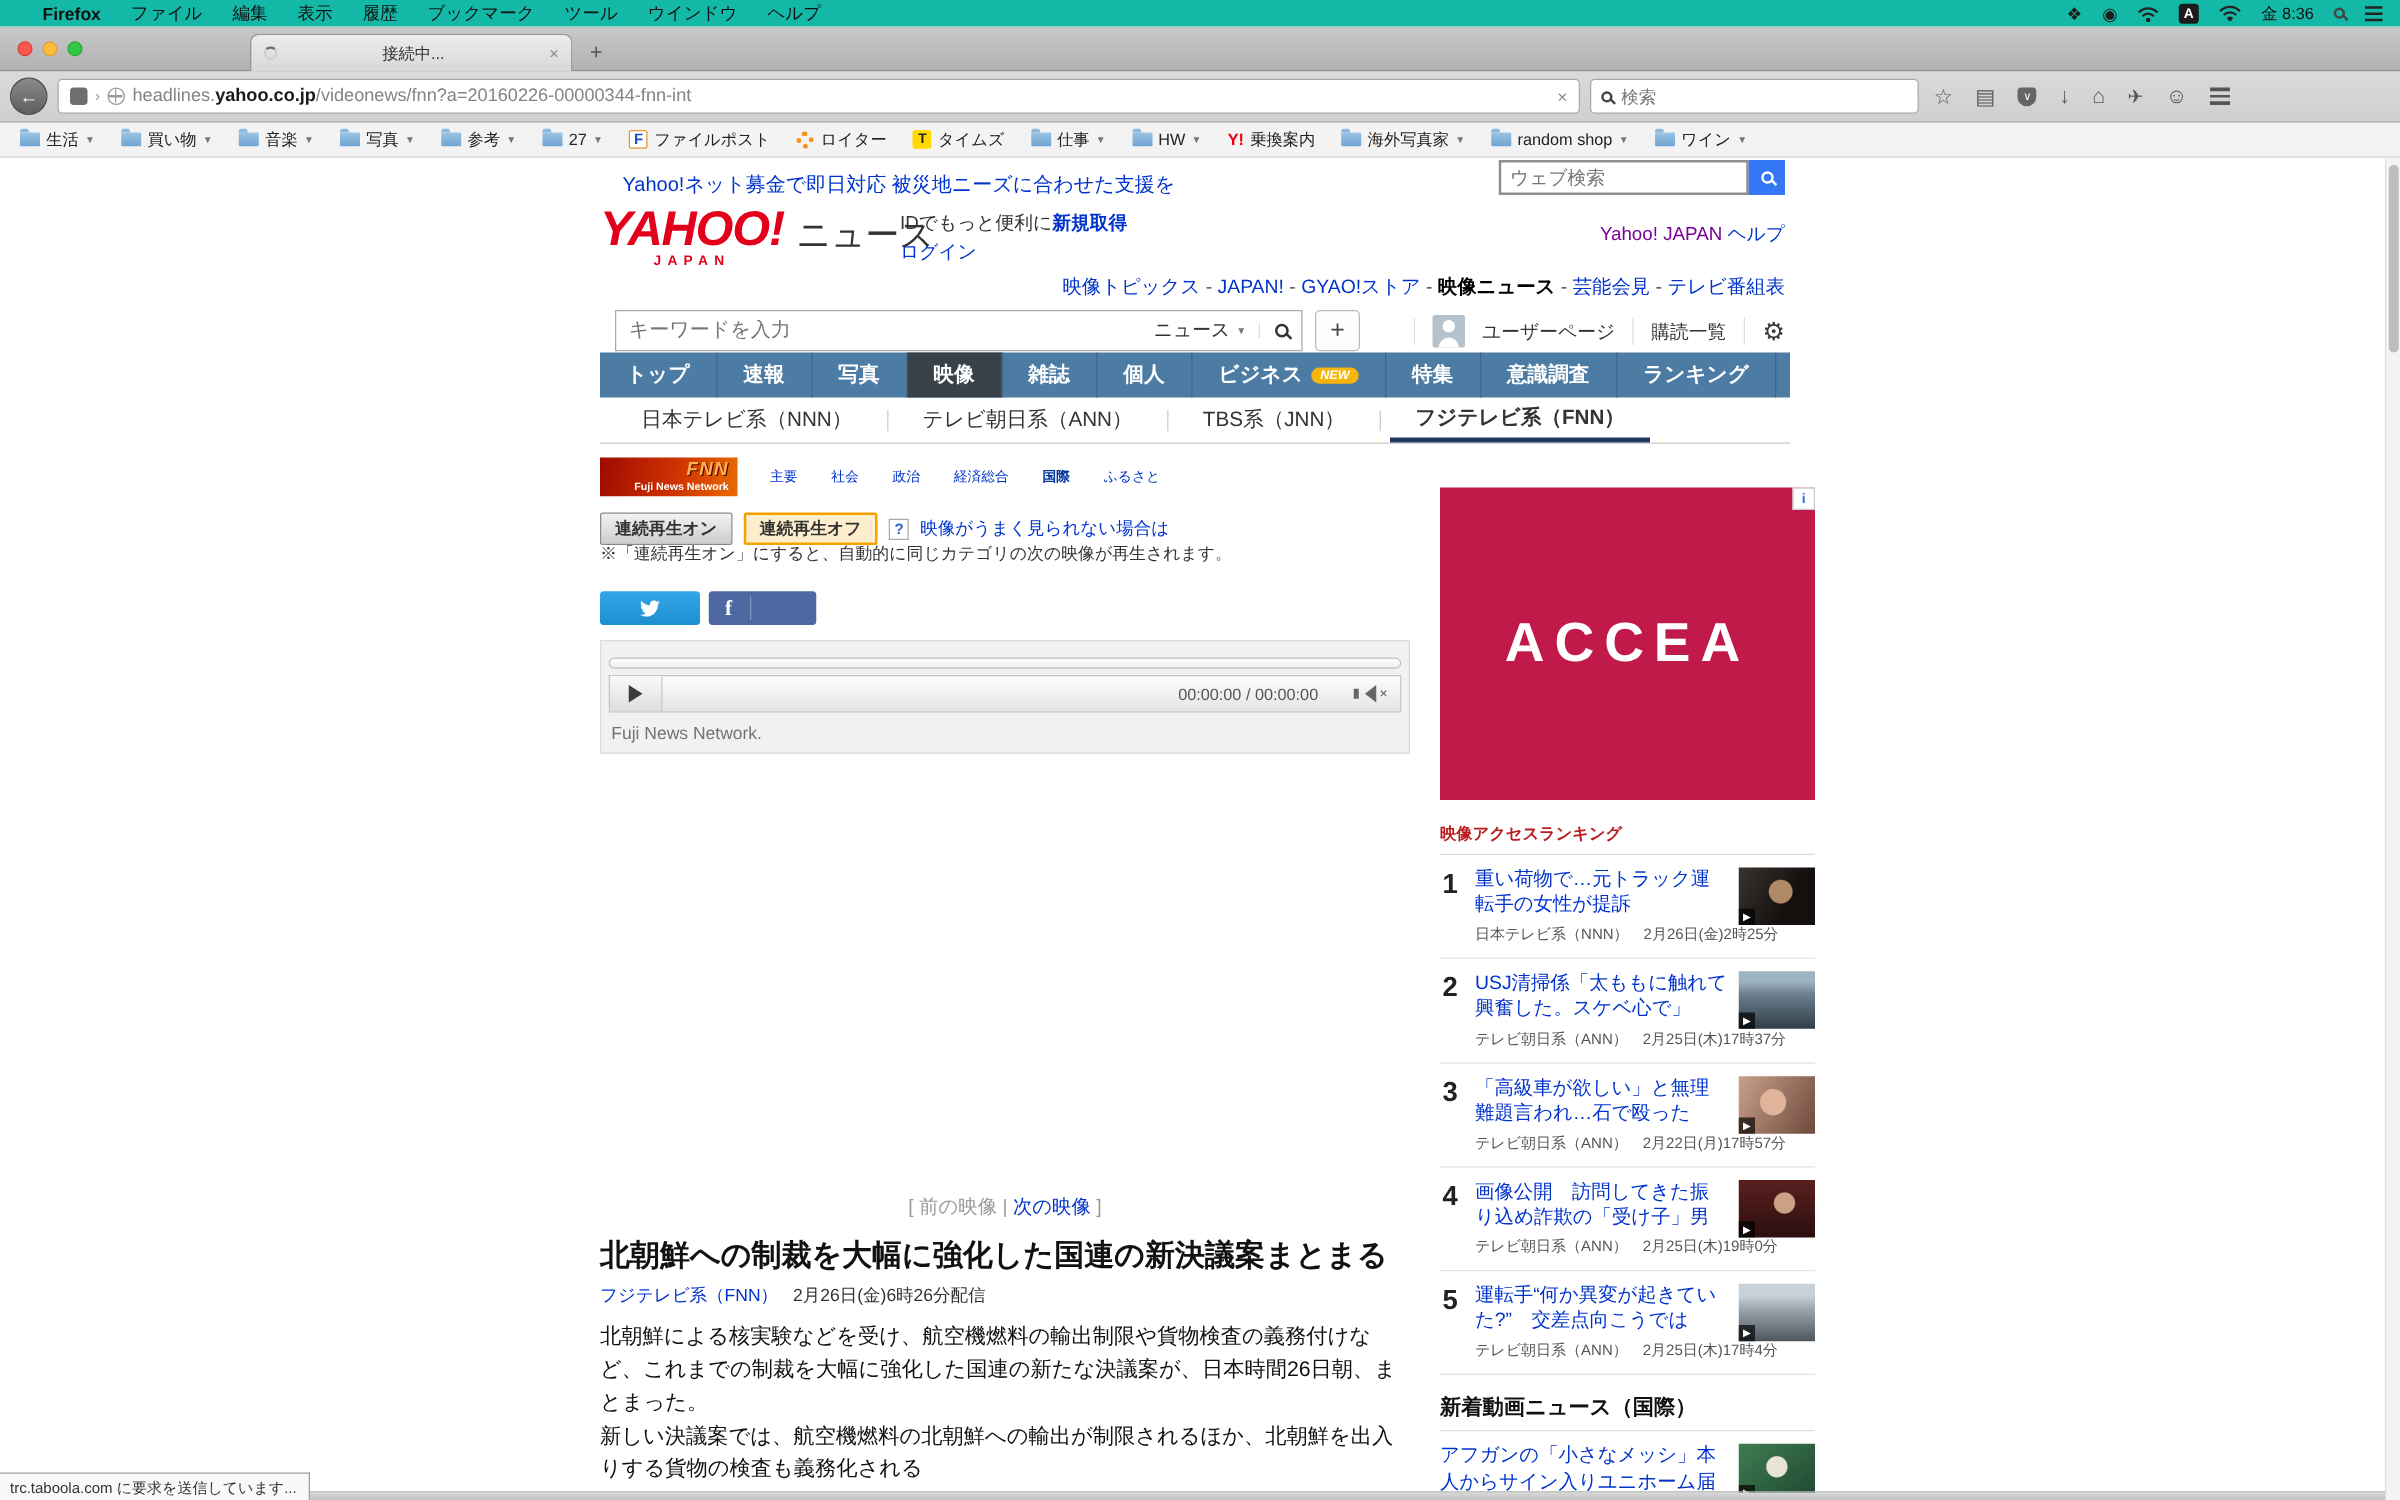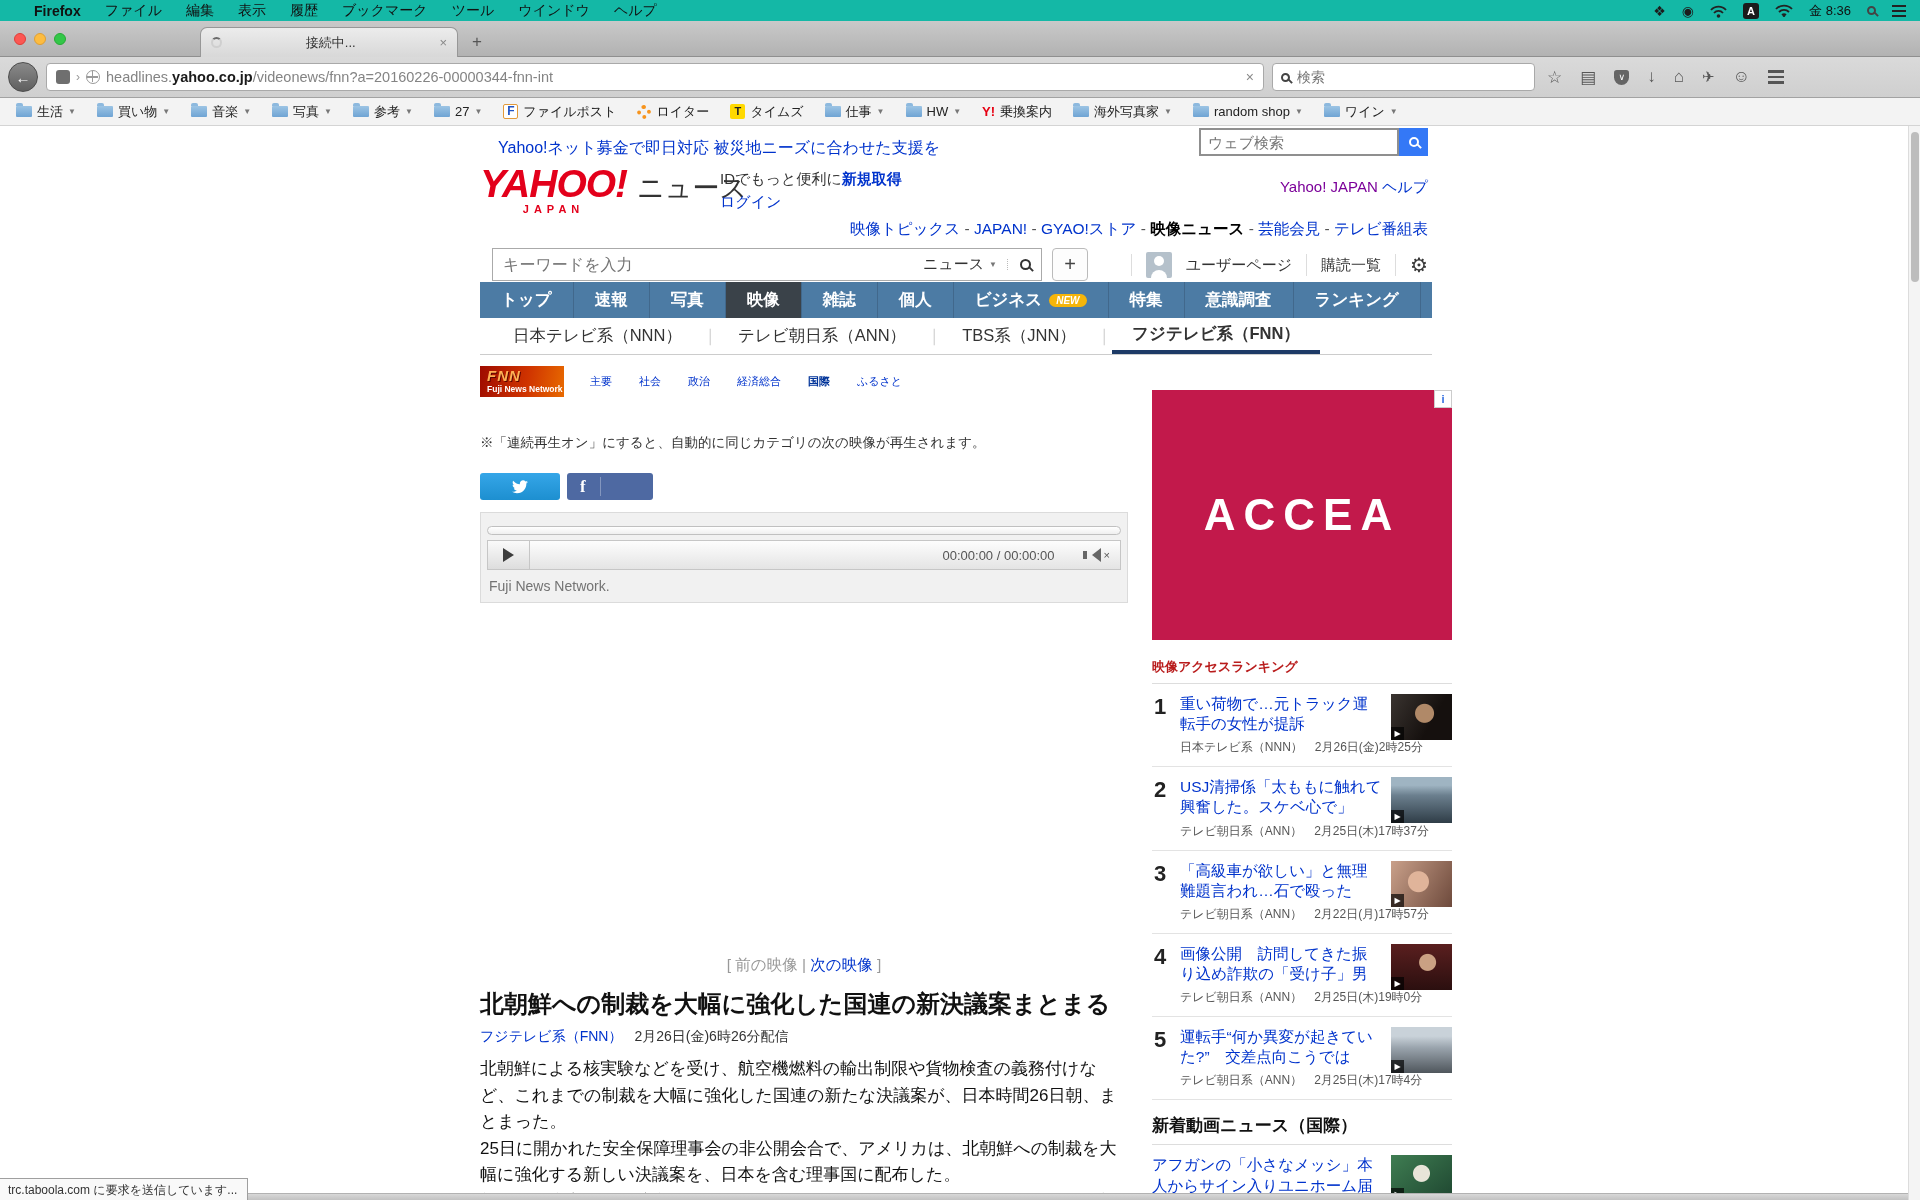--- a/index.html
+++ b/index.html
@@ -102,21 +102,21 @@
   .nt { height:36px; display:flex; align-items:center; padding:0 21px; color:#fff; font-size:16.5px; font-weight:bold; border-right:1px solid #41688c; white-space:nowrap;}
   .nt.active { background:#3a4249; }
   .newbadge { background:#f5b50a; color:#fff; font-size:10px; font-weight:bold; font-style:italic; padding:1px 7px; border-radius:9px; margin-left:7px; }
 
   .subnav { position:absolute; left:0; top:192px; width:952px; height:37px; border-bottom:1px solid #ccc; display:flex; align-items:stretch; padding-left:13px; font-size:16.5px; color:#333;}
   .cn { display:flex; align-items:center; padding:0 20px; }
   .cnsep { display:flex; align-items:center; color:#ccc; }
   .cn.active { font-weight:bold; border-bottom:4px solid #1d3a66; }
 
   .fnnrow { position:absolute; left:0; top:240px; display:flex; align-items:center; gap:26px; }
-  .fnnlogo { width:84px; height:31px; background:linear-gradient(100deg,#9e0b00,#cf3300 55%,#e86a00); padding:2px 7px; line-height:1; }
+  .fnnlogo { width:110px; height:31px; background:linear-gradient(100deg,#9e0b00,#cf3300 55%,#e86a00); padding:2px 7px; line-height:1;text-align:right; }
   .fnnlogo .l1 { font-size:15px; font-weight:900; font-style:italic; color:#ffb054; letter-spacing:1px; text-shadow:1px 1px 0 #5c0500; }
   .fnnlogo .l2 { font-size:8.5px; font-weight:bold; color:#fff; white-space:nowrap; margin-top:2px; }
   .fnncats { display:flex; gap:27px; font-size:11px; }
   .fnncats .cat.active { font-weight:bold; color:#003399; }
 
   .toggles { position:absolute; left:0; top:284px; display:flex; align-items:center; gap:9px; }
   .btn-on { background:linear-gradient(#f2f2f2,#cdcdcd); border:1px solid #8a8a8a; border-radius:2px; font-size:13.5px; font-weight:bold; color:#333; padding:3px 11px; }
   .btn-off { background:#ffeecd; border:2px solid #f5a100; border-radius:2px; font-size:13.5px; font-weight:bold; color:#333; padding:2px 11px; }
   .qbox { width:16px; height:17px; background:#fff; border:1px solid #aaa; color:#3366cc; font-weight:bold; font-size:12px; text-align:center; line-height:15px; }
   .tglink { font-size:14px; }
@@ -439,20 +439,26 @@
       <span class="fnncats">
         <a class="cat">主要</a>
         <a class="cat">社会</a>
         <a class="cat">政治</a>
         <a class="cat">経済総合</a>
         <a class="cat active">国際</a>
         <a class="cat">ふるさと</a>
       </span>
     </div>
 
+    <div class="toggles">
+      <span class="btn-on">連続再生オン</span>
+      <span class="btn-off">連続再生オフ</span>
+      <span class="qbox">?</span>
+      <a class="tglink">映像がうまく見られない場合は</a>
+    </div>
     <div class="notetxt">※「連続再生オン」にすると、自動的に同じカテゴリの次の映像が再生されます。</div>
 
     <div class="share">
       <span class="twbtn">
         <svg width="16" height="14" viewBox="0 0 24 20">
             <path fill="#fff" d="M24 2.4c-.9.4-1.8.7-2.8.8 1-.6 1.8-1.6 2.2-2.7-1 .6-2 1-3.1 1.2C19.4.6 18.1 0 16.7 0c-2.7 0-4.9 2.2-4.9 4.9 0 .4 0 .8.1 1.1C7.7 5.8 4.1 3.8 1.7.8 1.3 1.5 1 2.4 1 3.3c0 1.7.9 3.2 2.2 4.1-.8 0-1.6-.2-2.2-.6v.1c0 2.4 1.7 4.4 3.9 4.8-.4.1-.8.2-1.3.2-.3 0-.6 0-.9-.1.6 2 2.4 3.4 4.6 3.4-1.7 1.3-3.8 2.1-6.1 2.1-.4 0-.8 0-1.2-.1 2.2 1.4 4.8 2.2 7.5 2.2 9.1 0 14-7.5 14-14v-.6c1-.7 1.8-1.6 2.5-2.4z"></path>
           </svg>
       </span>
       <span class="fbbtn">
           <span>f</span>
@@ -480,21 +486,20 @@
     <div class="pager">
       <span>[ </span><span>前の映像</span><span> | </span><a>次の映像</a><span> ]</span>
     </div>
 
     <h1 class="headline">北朝鮮への制裁を大幅に強化した国連の新決議案まとまる</h1>
     <div class="byline">
       <a class="src">フジテレビ系（FNN）</a><span>2月26日(金)6時26分配信</span>
     </div>
     <div class="bodytext">
       <div>北朝鮮による核実験などを受け、航空機燃料の輸出制限や貨物検査の義務付けなど、これまでの制裁を大幅に強化した国連の新たな決議案が、日本時間26日朝、まとまった。</div>
-      <div>25日に開かれた安全保障理事会の非公開会合で、アメリカは、北朝鮮への制裁を大幅に強化する新しい決議案を、日本を含む理事国に配布した。</div>
       <div>新しい決議案では、航空機燃料の北朝鮮への輸出が制限されるほか、北朝鮮を出入りする貨物の検査も義務化される</div>
     </div>
 
     <div class="sidebar">
       <div class="ad">
         <span class="adtxt">ACCEA</span>
         <span class="admark">i</span>
       </div>
 
       <div class="sr-title">映像アクセスランキング</div>

